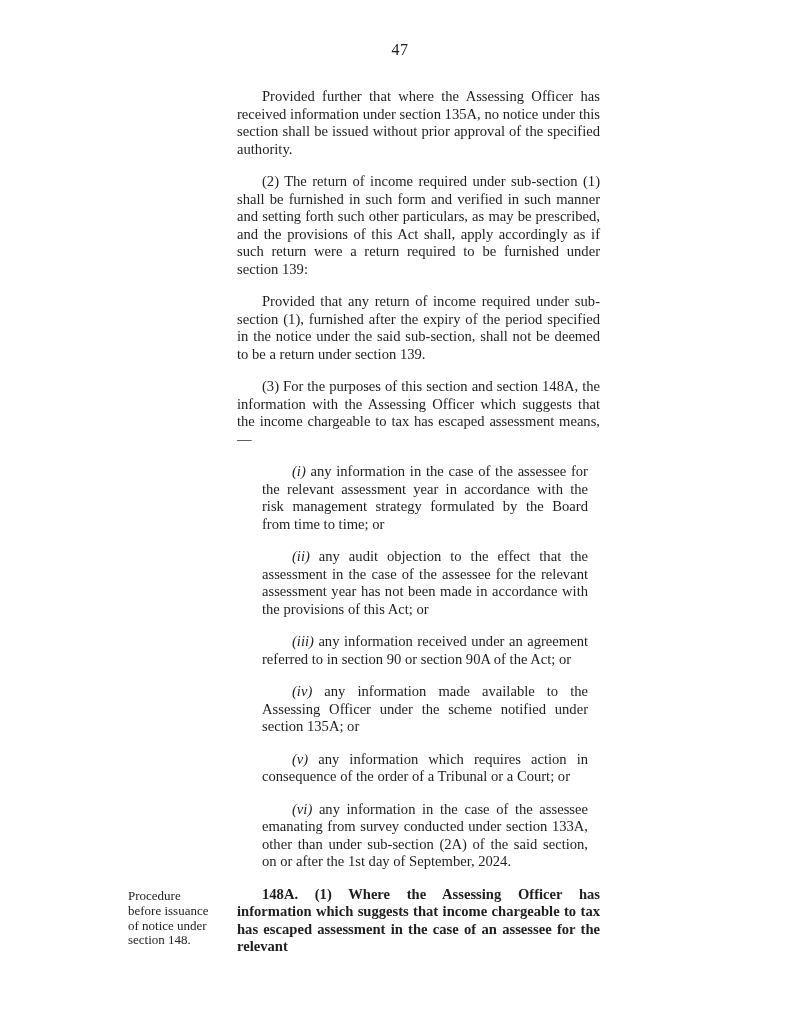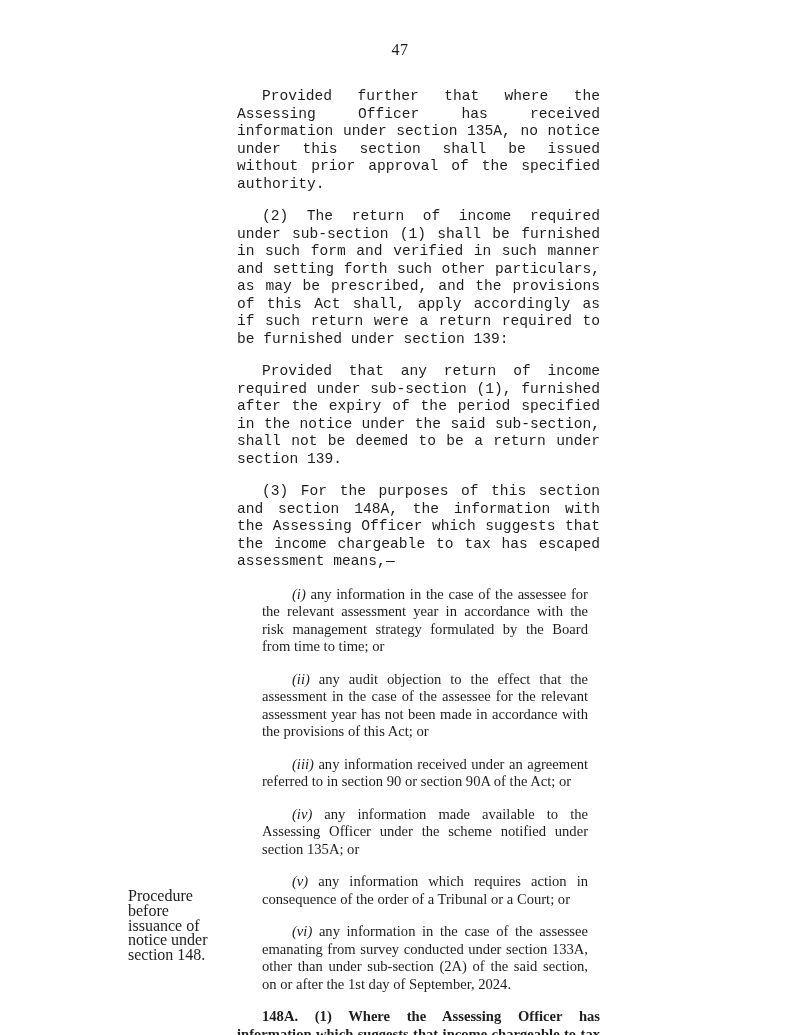--- a/index.html
+++ b/index.html
@@ -32,41 +32,40 @@
     left: 237px;
     top: 88px;
     width: 363px;
     font-size: 14.6px;
     line-height: 17.5px;
   }
   .para {
     margin: 0 0 15px 0;
     text-align: justify;
     text-indent: 25px;
-    font-family: Liberation Mono, monospace;
   }
   .sub-item {
     margin: 0 12px 15px 25px;
     text-align: justify;
     text-indent: 30px;
   }
   .sub-item .marker { font-style: italic; }
   .closing-para {
     margin: 0;
     text-align: justify;
     text-align-last: justify;
     text-indent: 25px;
     font-weight: bold;
   }
   .margin-note {
     position: absolute;
     left: 128px;
     top: 889px;
     width: 82px;
-    font-size: 16px;
+    font-size: 13px;
     line-height: 14.8px;
     text-align: left;
   }
 </style>
 </head>
 <body>
 
 <div class="page">
 
   <div class="page-number">47</div>

